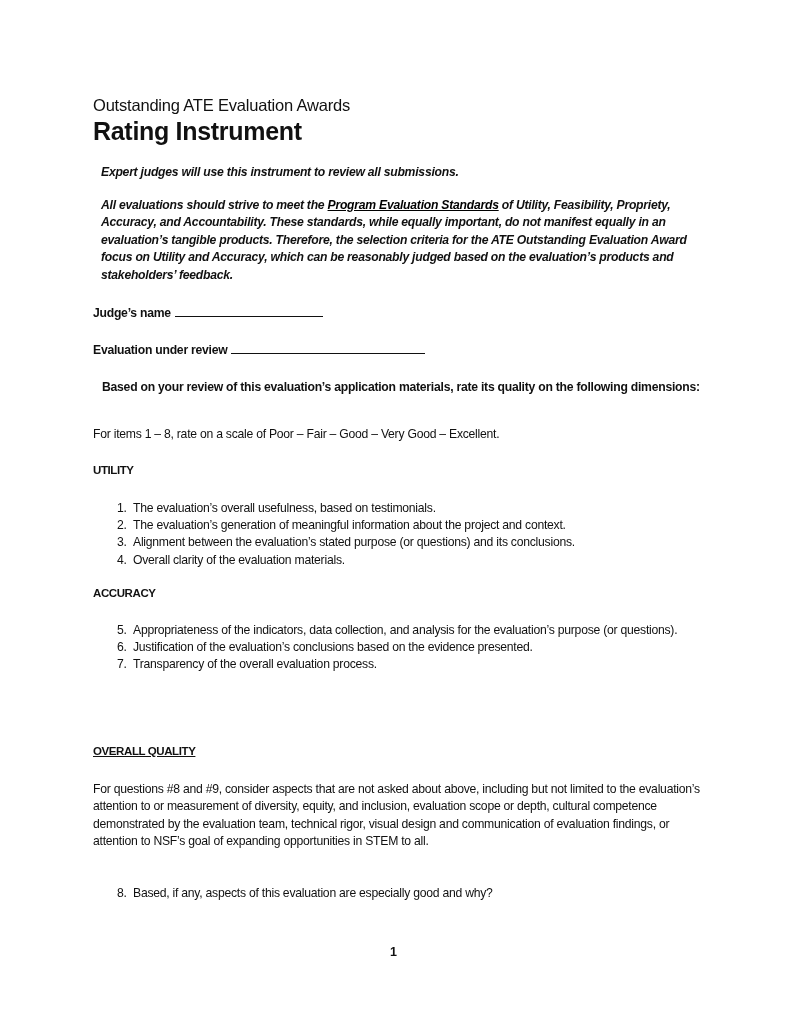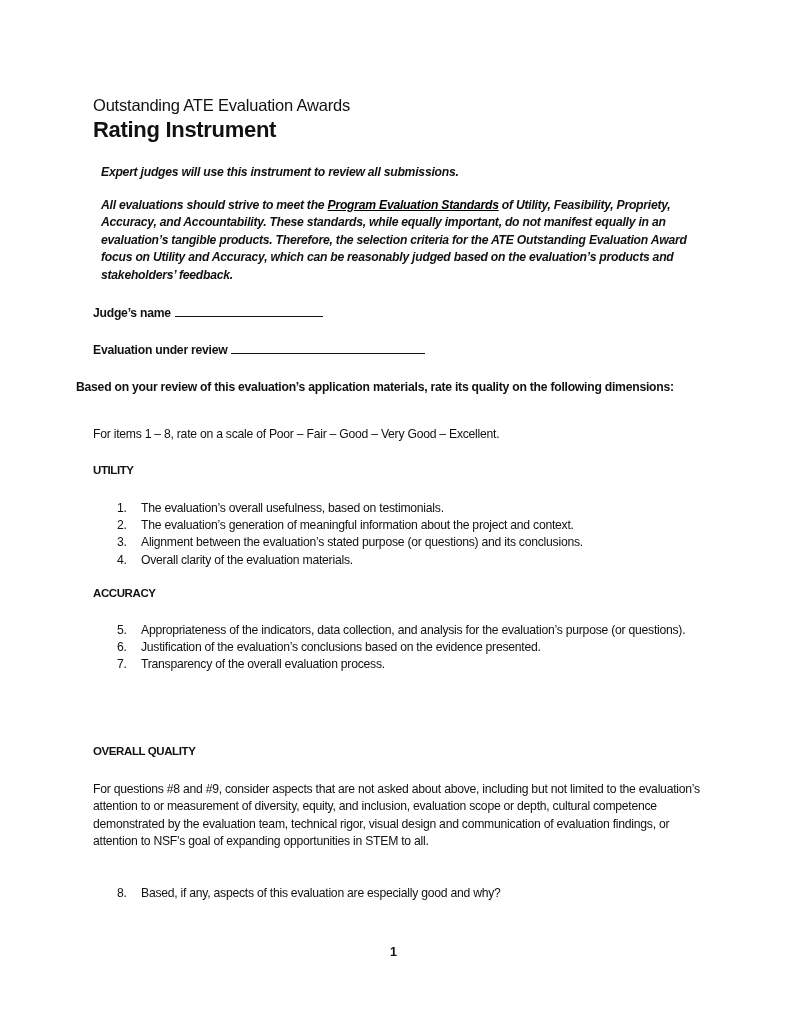--- a/index.html
+++ b/index.html
@@ -1,36 +1,36 @@
 <!DOCTYPE html>
 <html><head>
   <meta charset="utf-8">
   <style>
     html, body { margin: 0; padding: 0; background: #ffffff; }
     body { width: 791px; height: 1024px; position: relative; overflow: hidden;
            font-family: "Liberation Sans", "DejaVu Sans", sans-serif; color: #111; }
     .page { position: absolute; left: 0; top: 0; width: 791px; height: 1024px; }
     .abs { position: absolute; }
     .subtitle { left: 93px; top: 96px; font-size: 16.5px; letter-spacing: -0.2px; }
-    .title { left: 93px; top: 117px; font-size: 22px; font-weight: bold; letter-spacing: -0.3px; }
+    .title { left: 93px; top: 117px; font-size: 25px; font-weight: bold; letter-spacing: -0.3px; }
     .p { font-size: 12.2px; line-height: 17.4px; letter-spacing: -0.25px; }
     .italic { font-style: italic; font-weight: bold; margin-left: 8px; }
     .bold { font-weight: bold; }
     .intro1 { left: 93px; top: 164px; }
     .intro2 { left: 93px; top: 197px; width: 620px; }
     .link { color: #000000; text-decoration: underline; }
     .field { left: 93px; font-weight: bold; }
     .blank { display: inline-block; border-bottom: 1px solid #111; height: 12px; vertical-align: baseline; margin-left: 4px; }
-    .instr { left: 76px; top: 379px; width: 620px; }
+    .instr { left: 102px; top: 379px; width: 620px; }
     .scale { left: 93px; top: 426px; }
     .heading { left: 93px; font-weight: bold; font-size: 11.5px; letter-spacing: -0.4px; }
     ol.items { position: absolute; left: 93px; margin: 0; padding: 0; list-style: none; width: 620px; }
     ol.items li { position: relative; padding-left: 24px; font-size: 12.2px; line-height: 17.2px; letter-spacing: -0.25px; }
     ol.items li .num { position: absolute; left: 25px; width: 12px; text-align: left; margin-left: -1px; }
-    ol.items li .txt { display: block; margin-left: 24px; }
+    ol.items li .txt { display: block; margin-left: 16px; }
     .overall-p { left: 93px; top: 781px; width: 620px; }
     .pagenum { left: 390px; top: 945px; font-weight: bold; font-size: 12.5px; }
   </style>
 </head>
 <body>
 
 <div class="page">
 
   <div class="abs subtitle">Outstanding ATE Evaluation Awards</div>
   <div class="abs title">Rating Instrument</div>
@@ -84,21 +84,21 @@
     <li>
         <span class="num">6.</span>
         <span class="txt">Justification of the evaluation’s conclusions based on the evidence presented.</span>
       </li>
     <li>
         <span class="num">7.</span>
         <span class="txt">Transparency of the overall evaluation process.</span>
       </li>
   </ol>
 
-  <div class="abs heading" style="top:745px;">OVERALL QUALITY</div>
+  <div class="abs heading" style="top:745px;text-decoration:underline;">OVERALL QUALITY</div>
 
   <div class="abs p overall-p">For questions #8 and #9, consider aspects that are not asked about above, including but not limited to the evaluation’s attention to or measurement of diversity, equity, and inclusion, evaluation scope or depth, cultural competence demonstrated by the evaluation team, technical rigor, visual design and communication of evaluation findings, or attention to NSF’s goal of expanding opportunities in STEM to all.</div>
 
   <ol class="items" style="top:885px;">
     <li>
         <span class="num">8.</span>
         <span class="txt">Based, if any, aspects of this evaluation are especially good and why?</span>
       </li>
   </ol>
 

